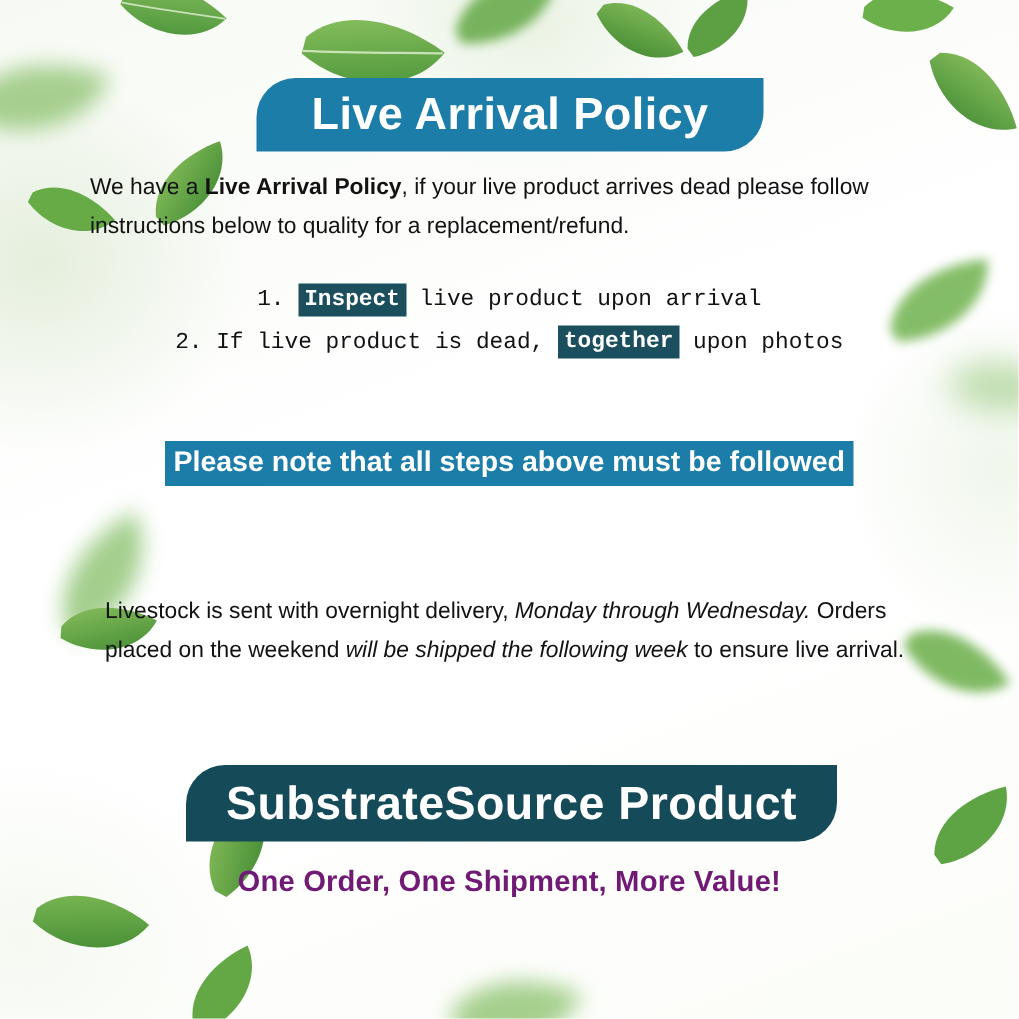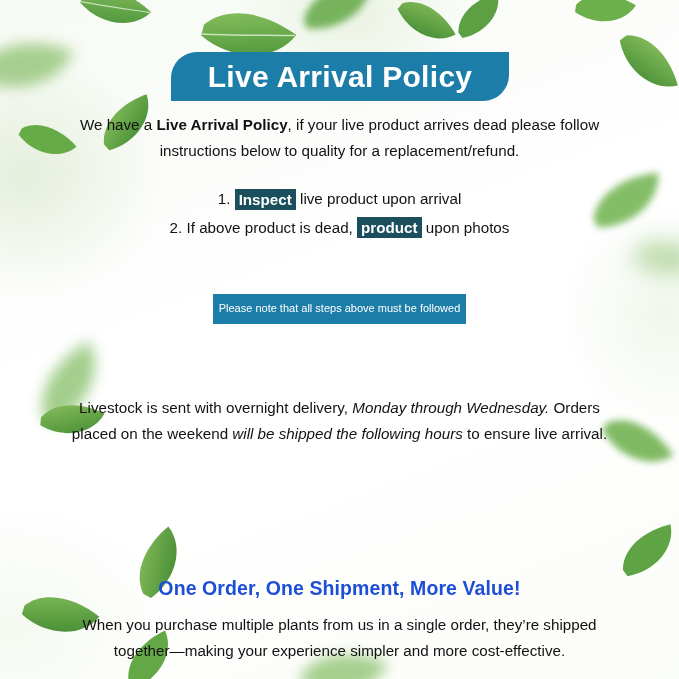--- a/index.html
+++ b/index.html
@@ -64,39 +64,39 @@
   }
   #banner-product {
     left: 124px; top: 490px;
     width: 434px; height: 51px;
     background: #154a59;
     font-size: 31px;
   }
 
   .para {
     position: absolute;
-    text-align: center;
     color: #121212;
     font-size: 15.2px;
     line-height: 26px;
     font-weight: 400;
   }
   .para b { font-weight: 700; }
   .para i { font-style: italic; }
 
   #intro-para { left: 60px; top: 92px; width: 559px; }
 
   #steps-list {
     position: absolute;
     left: 40px; top: 165px;
     width: 599px;
     text-align: center;
     color: #121212;
     font-size: 15.2px;
     line-height: 28.5px;
+    font-family: Liberation Mono, monospace;
   }
   .step-line { white-space: nowrap; }
 
   .kw {
     background: #1b4f5e;
     color: #ffffff;
     font-weight: 700;
     padding: 1.5px 4px 2.5px 4px;
   }
 
@@ -104,37 +104,37 @@
     position: absolute;
     left: 40px; top: 274px;
     width: 599px;
     text-align: center;
     line-height: 25px;
   }
   .note-line {
     display: inline-block;
     background: #1c7ea8;
     color: #ffffff;
-    font-size: 11px;
-    font-weight: 400;
+    font-size: 19px;
+    font-weight: 700;
     padding: 2px 6px 3px 6px;
     white-space: nowrap;
   }
   .note-row { display: block; margin-bottom: 3px; }
 
   #livestock-para { left: 70px; top: 375px; width: 539px; }
 
   #value-heading {
     position: absolute;
     left: 40px; top: 557px;
     width: 599px;
     text-align: center;
     font-size: 19.5px;
     font-weight: 700;
-    color: #1d4ed8;
+    color: #701a75;
     letter-spacing: .1px;
     white-space: nowrap;
   }
 
   #value-para { left: 70px; top: 592px; width: 539px; }
 </style>
 </head>
 <body>
 
 <div id="bg-wash"></div>
@@ -303,35 +303,34 @@
     <span>We have a </span><b>Live Arrival Policy</b><span>, if your live product arrives dead please follow</span>
     <span>instructions below to quality for a replacement/refund.</span>
   </div>
 
   <div id="steps-list">
     <div class="step-line">
       <span>1.</span>
       <span></span><span class="kw">Inspect</span><span> live product upon arrival</span>
     </div>
     <div class="step-line">
-      <span>2.</span><span> If above product is dead, </span><span class="kw">product</span><span> upon photos</span>
+      <span>2.</span><span> If live product is dead, </span><span class="kw">together</span><span> upon photos</span>
     </div>
   </div>
 
   <div id="note-block">
     <span class="note-row"><span class="note-line">Please note that all steps above must be followed</span></span>
   </div>
 
   <div id="livestock-para" class="para">
     <span>Livestock is sent with overnight delivery, </span><i>Monday through Wednesday.</i>
-    <span>Orders placed on the weekend </span><i>will be shipped the following hours</i>
+    <span>Orders placed on the weekend </span><i>will be shipped the following week</i>
     <span>to ensure live arrival.</span>
   </div>
 
+  <div id="banner-product" class="banner">
+    <span>SubstrateSource Product</span>
+  </div>
 
   <div id="value-heading">One Order, One Shipment, More Value!</div>
 
-  <div id="value-para" class="para">
-    <span>When you purchase multiple plants from us in a single order, they’re shipped</span>
-    <span>together—making your experience simpler and more cost-effective.</span>
-  </div>
 
 </div>
 
 </body></html>

